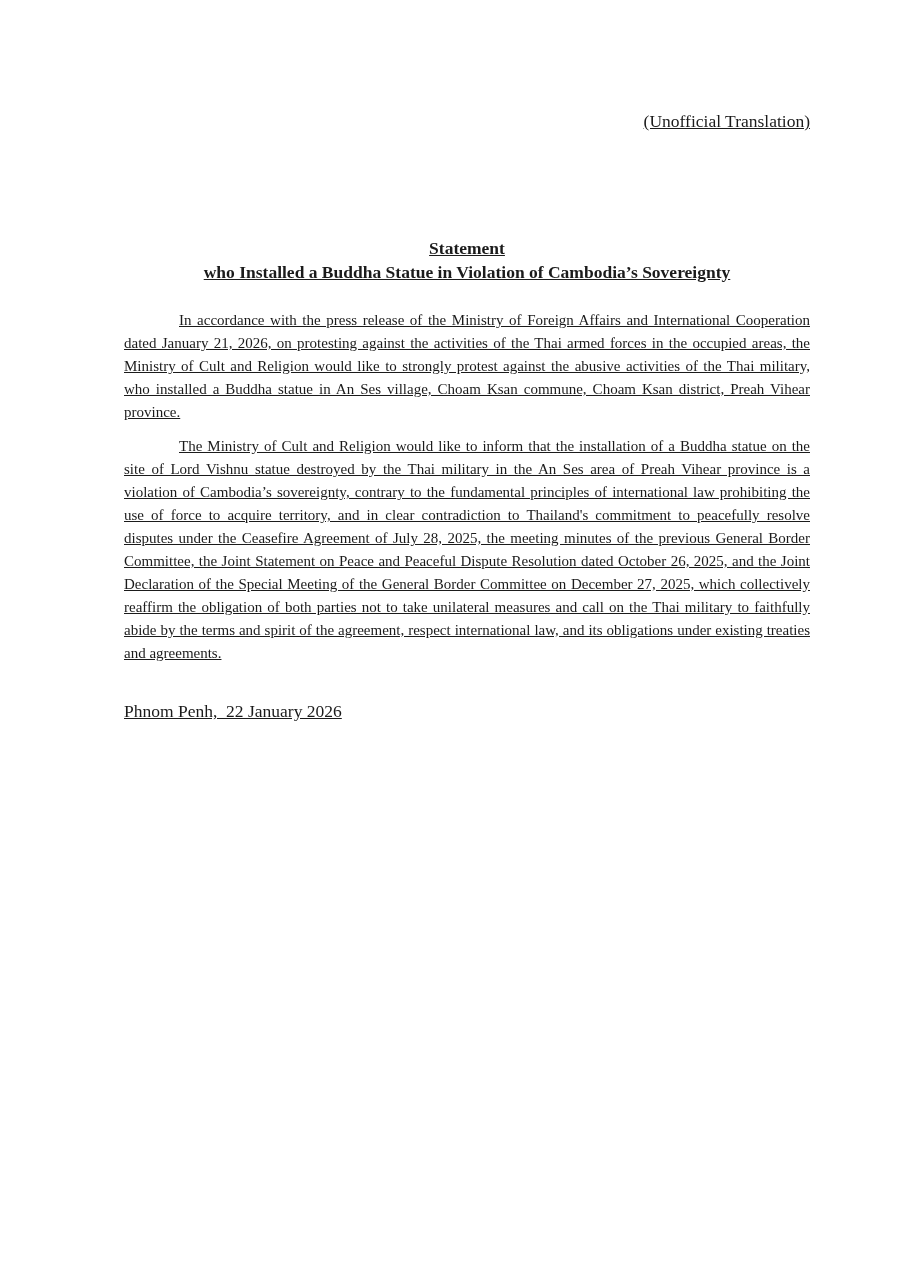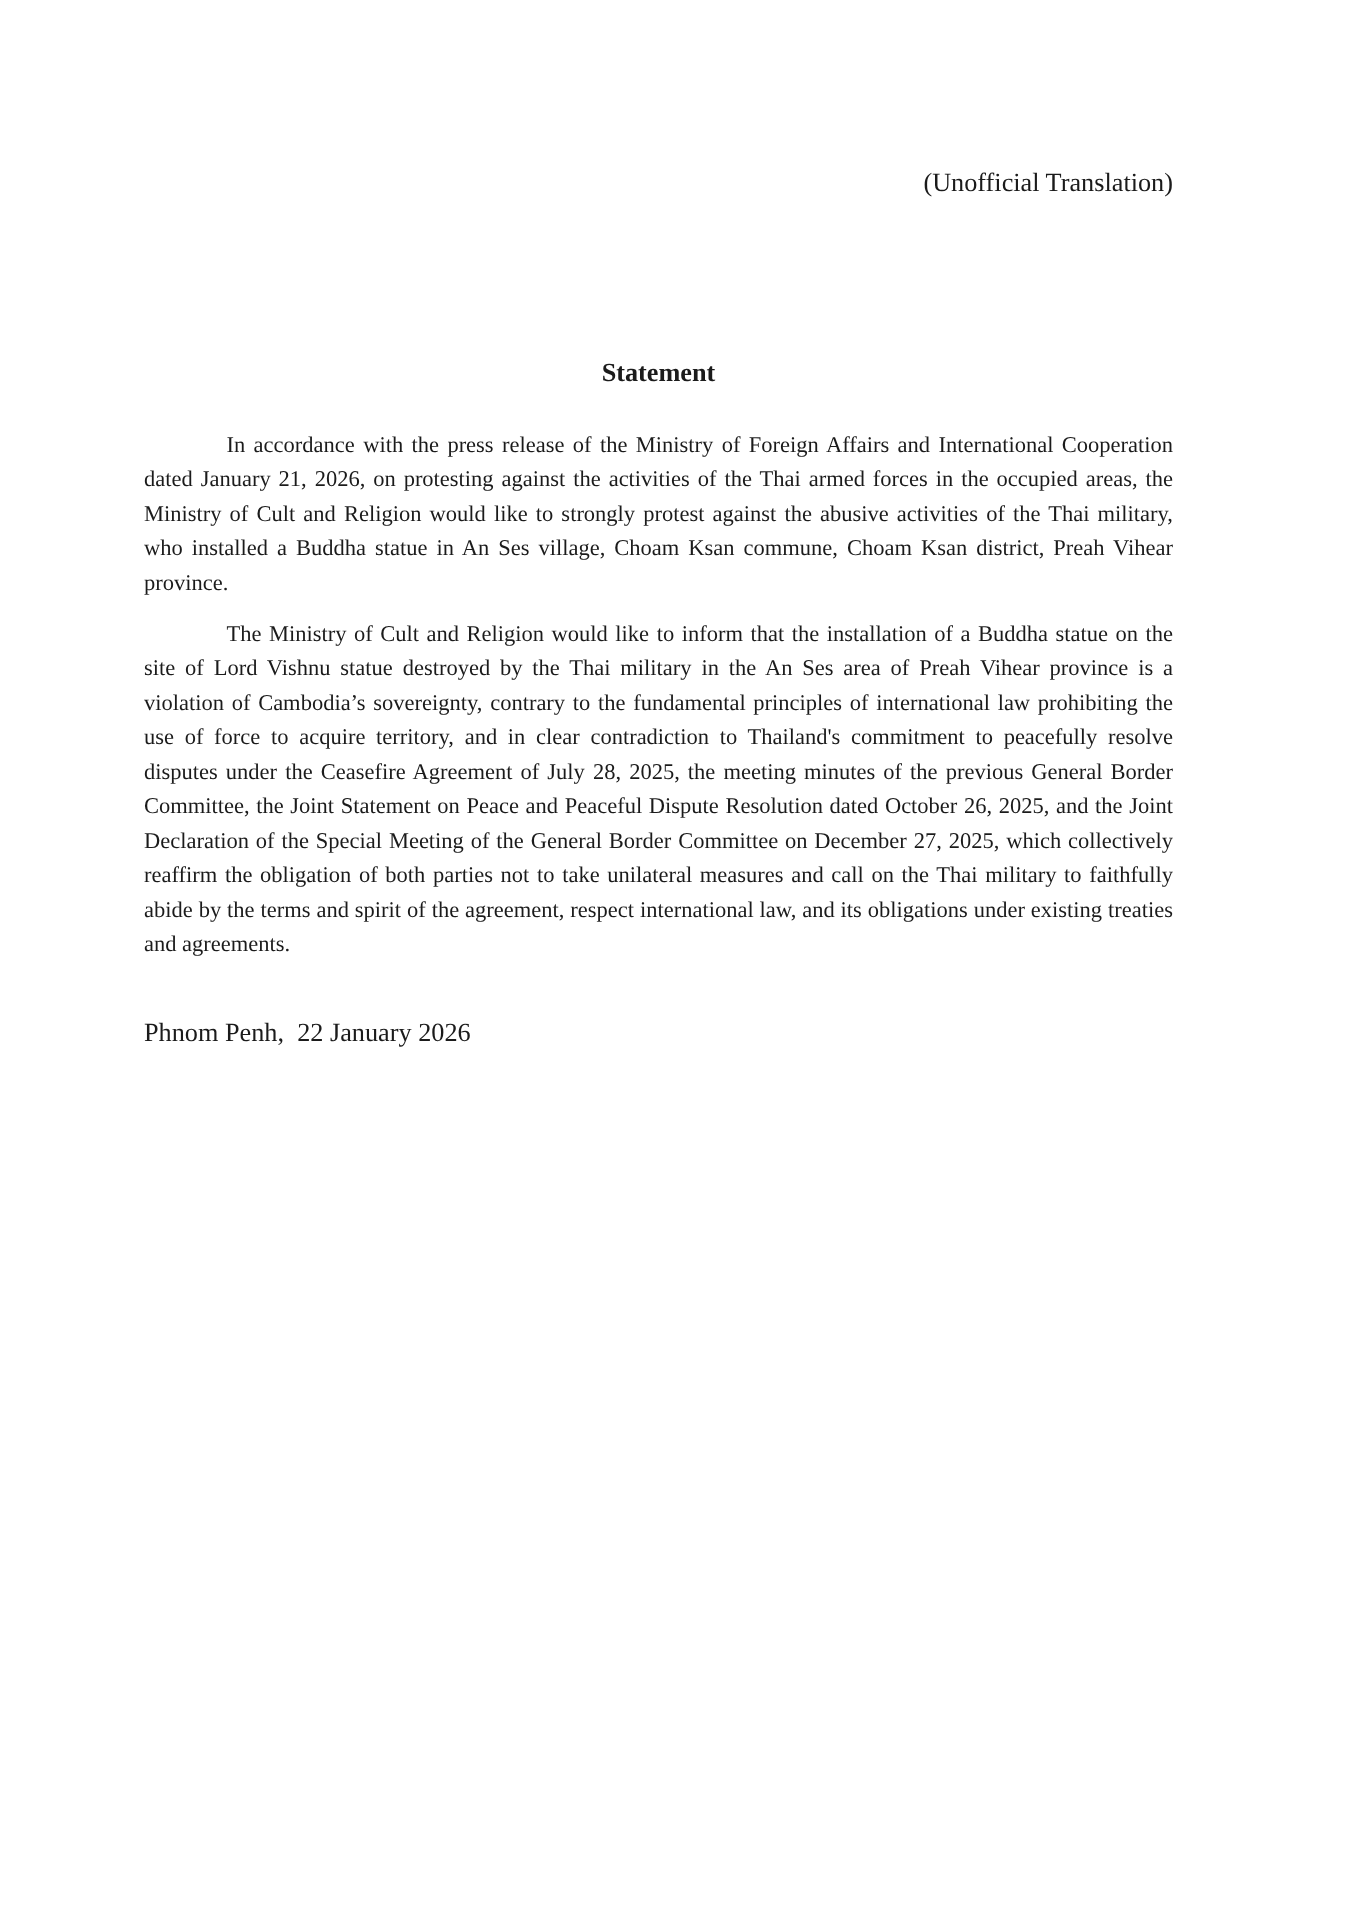--- a/index.html
+++ b/index.html
@@ -13,23 +13,24 @@
     width: 905px;
     height: 1280px;
     background: #ffffff;
     overflow: hidden;
     font-family: "Liberation Serif", "DejaVu Serif", serif;
     color: #1b1b1b;
   }
 
   .content {
     position: absolute;
-    left: 96px;
+    left: 124px;
     top: 0;
     width: 686px;
+    text-decoration: underline;
   }
 
   .translation-note {
     margin-top: 110px;
     text-align: right;
     font-size: 17.5px;
     line-height: 23px;
   }
 
   .title-block {
@@ -69,20 +70,21 @@
 </head>
 <body>
 
 <div class="page">
   <div class="content">
 
     <div class="translation-note">(Unofficial Translation)</div>
 
     <div class="title-block">
       <span class="title-line">Statement</span>
+      <span class="title-line">who Installed a Buddha Statue in Violation of Cambodia’s Sovereignty</span>
     </div>
 
     <div class="body-text">
       <p>In accordance with the press release of the Ministry of Foreign Affairs and International Cooperation dated January 21, 2026, on protesting against the activities of the Thai armed forces in the occupied areas, the Ministry of Cult and Religion would like to strongly protest against the abusive activities of the Thai military, who installed a Buddha statue in An Ses village, Choam Ksan commune, Choam Ksan district, Preah Vihear province.</p>
       <p>The Ministry of Cult and Religion would like to inform that the installation of a Buddha statue on the site of Lord Vishnu statue destroyed by the Thai military in the An Ses area of Preah Vihear province is a violation of Cambodia’s sovereignty, contrary to the fundamental principles of international law prohibiting the use of force to acquire territory, and in clear contradiction to Thailand's commitment to peacefully resolve disputes under the Ceasefire Agreement of July 28, 2025, the meeting minutes of the previous General Border Committee, the Joint Statement on Peace and Peaceful Dispute Resolution dated October 26, 2025, and the Joint Declaration of the Special Meeting of the General Border Committee on December 27, 2025, which collectively reaffirm the obligation of both parties not to take unilateral measures and call on the Thai military to faithfully abide by the terms and spirit of the agreement, respect international law, and its obligations under existing treaties and agreements.</p>
     </div>
 
     <div class="dateline">Phnom Penh,  22 January 2026</div>
 
   </div>

